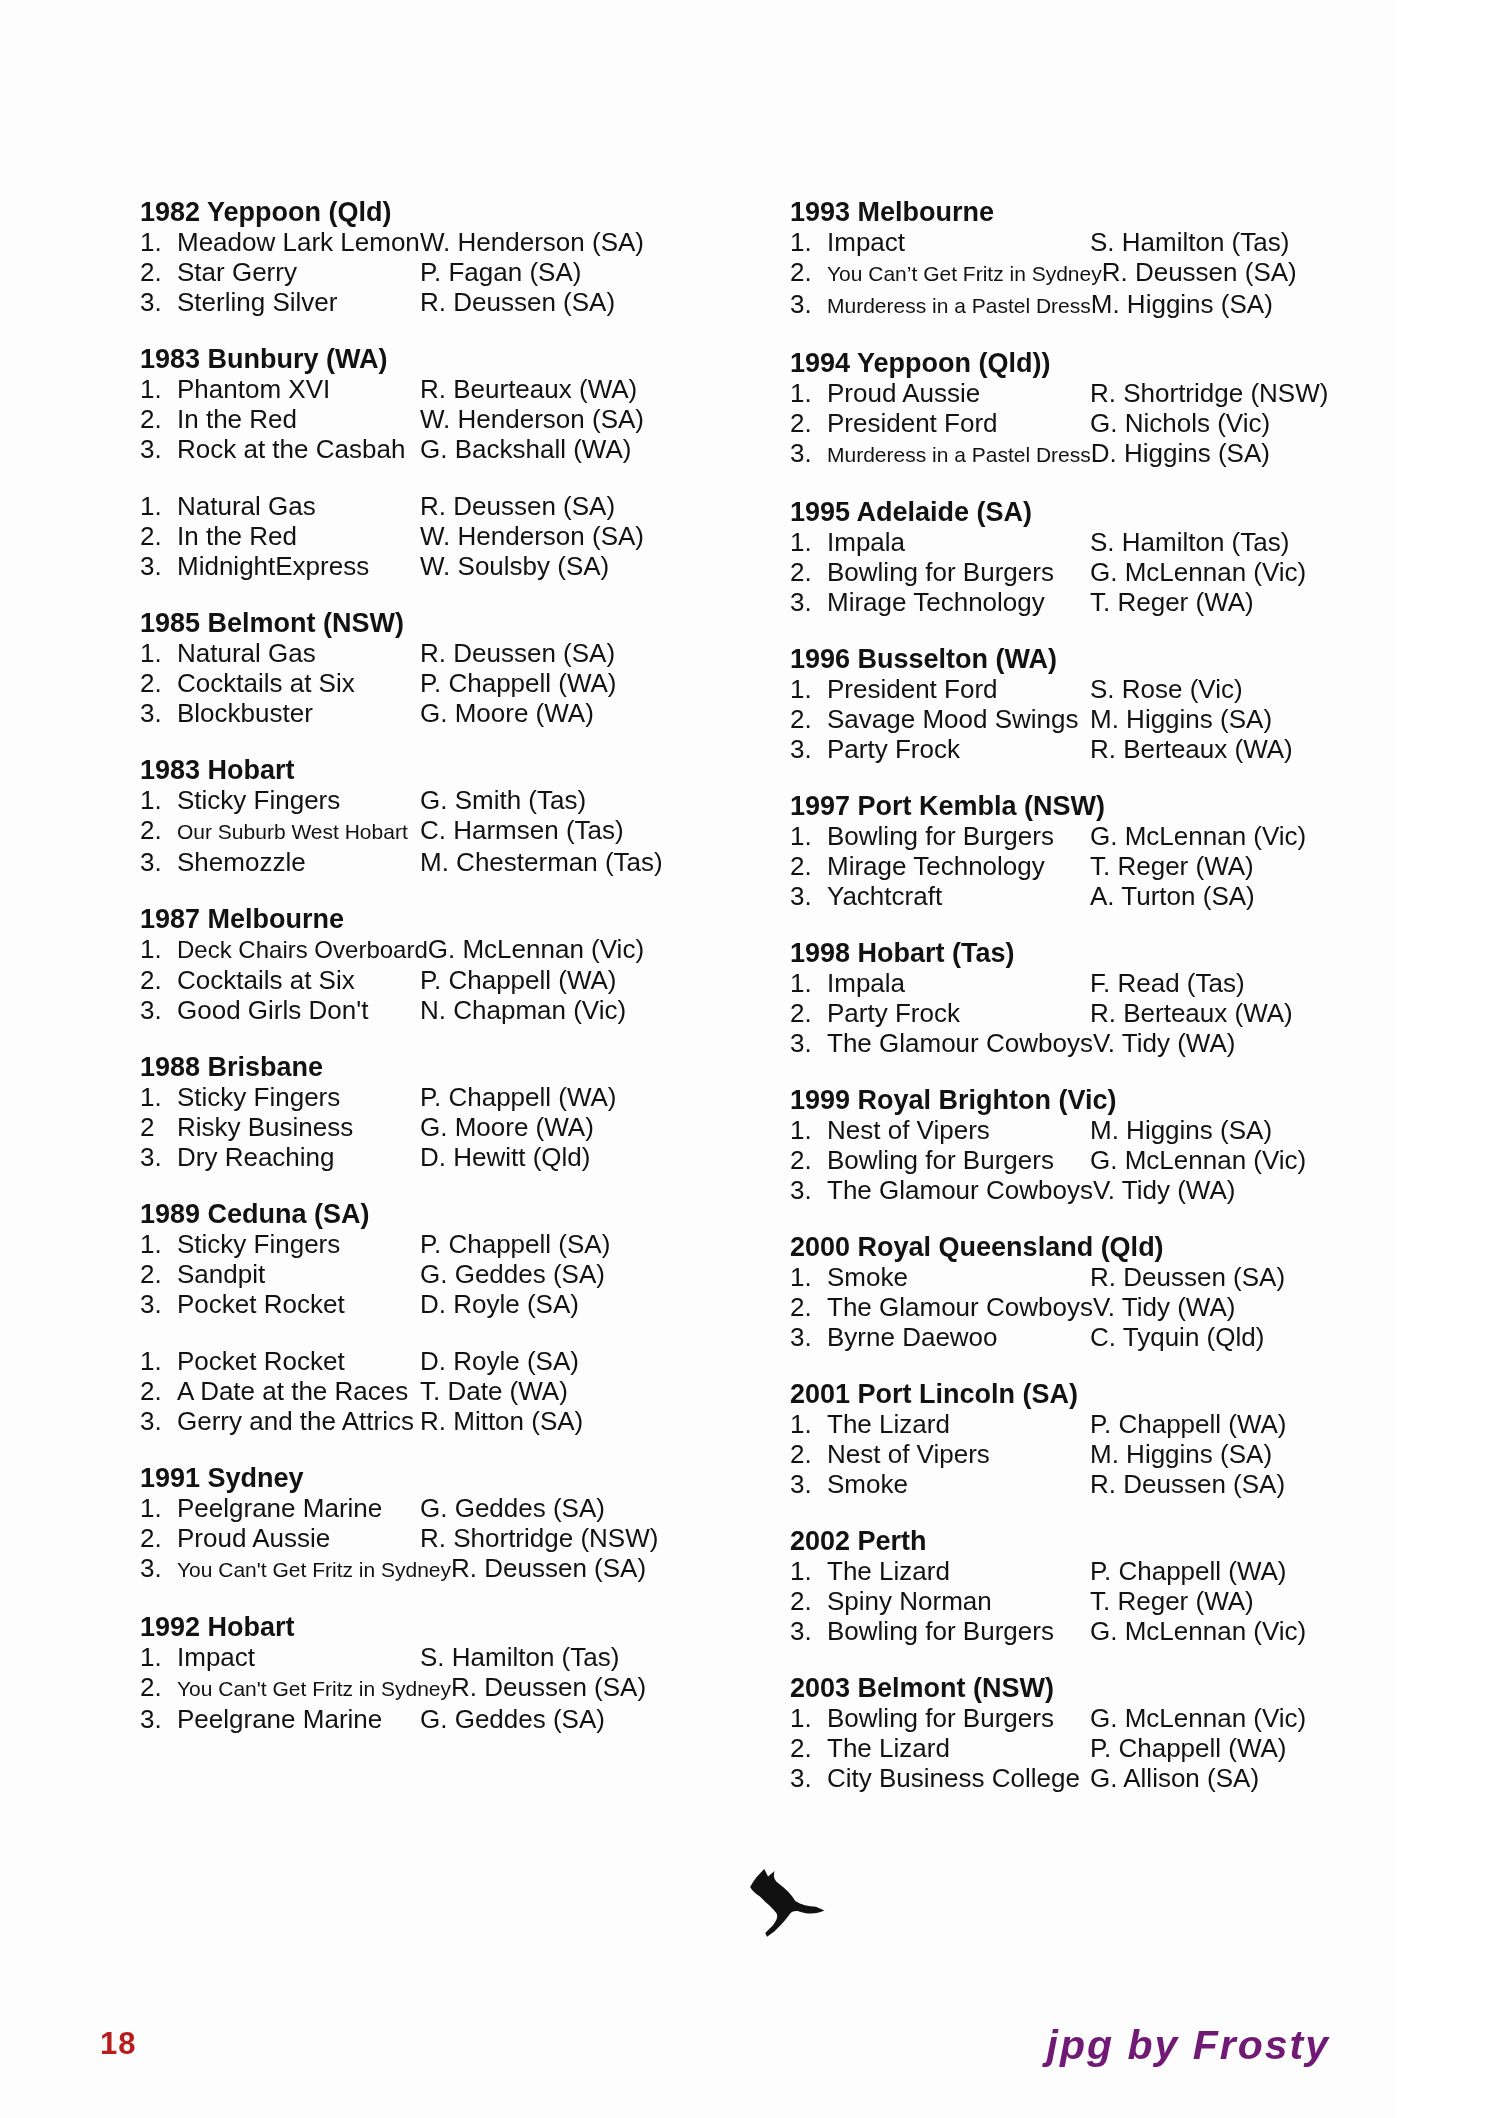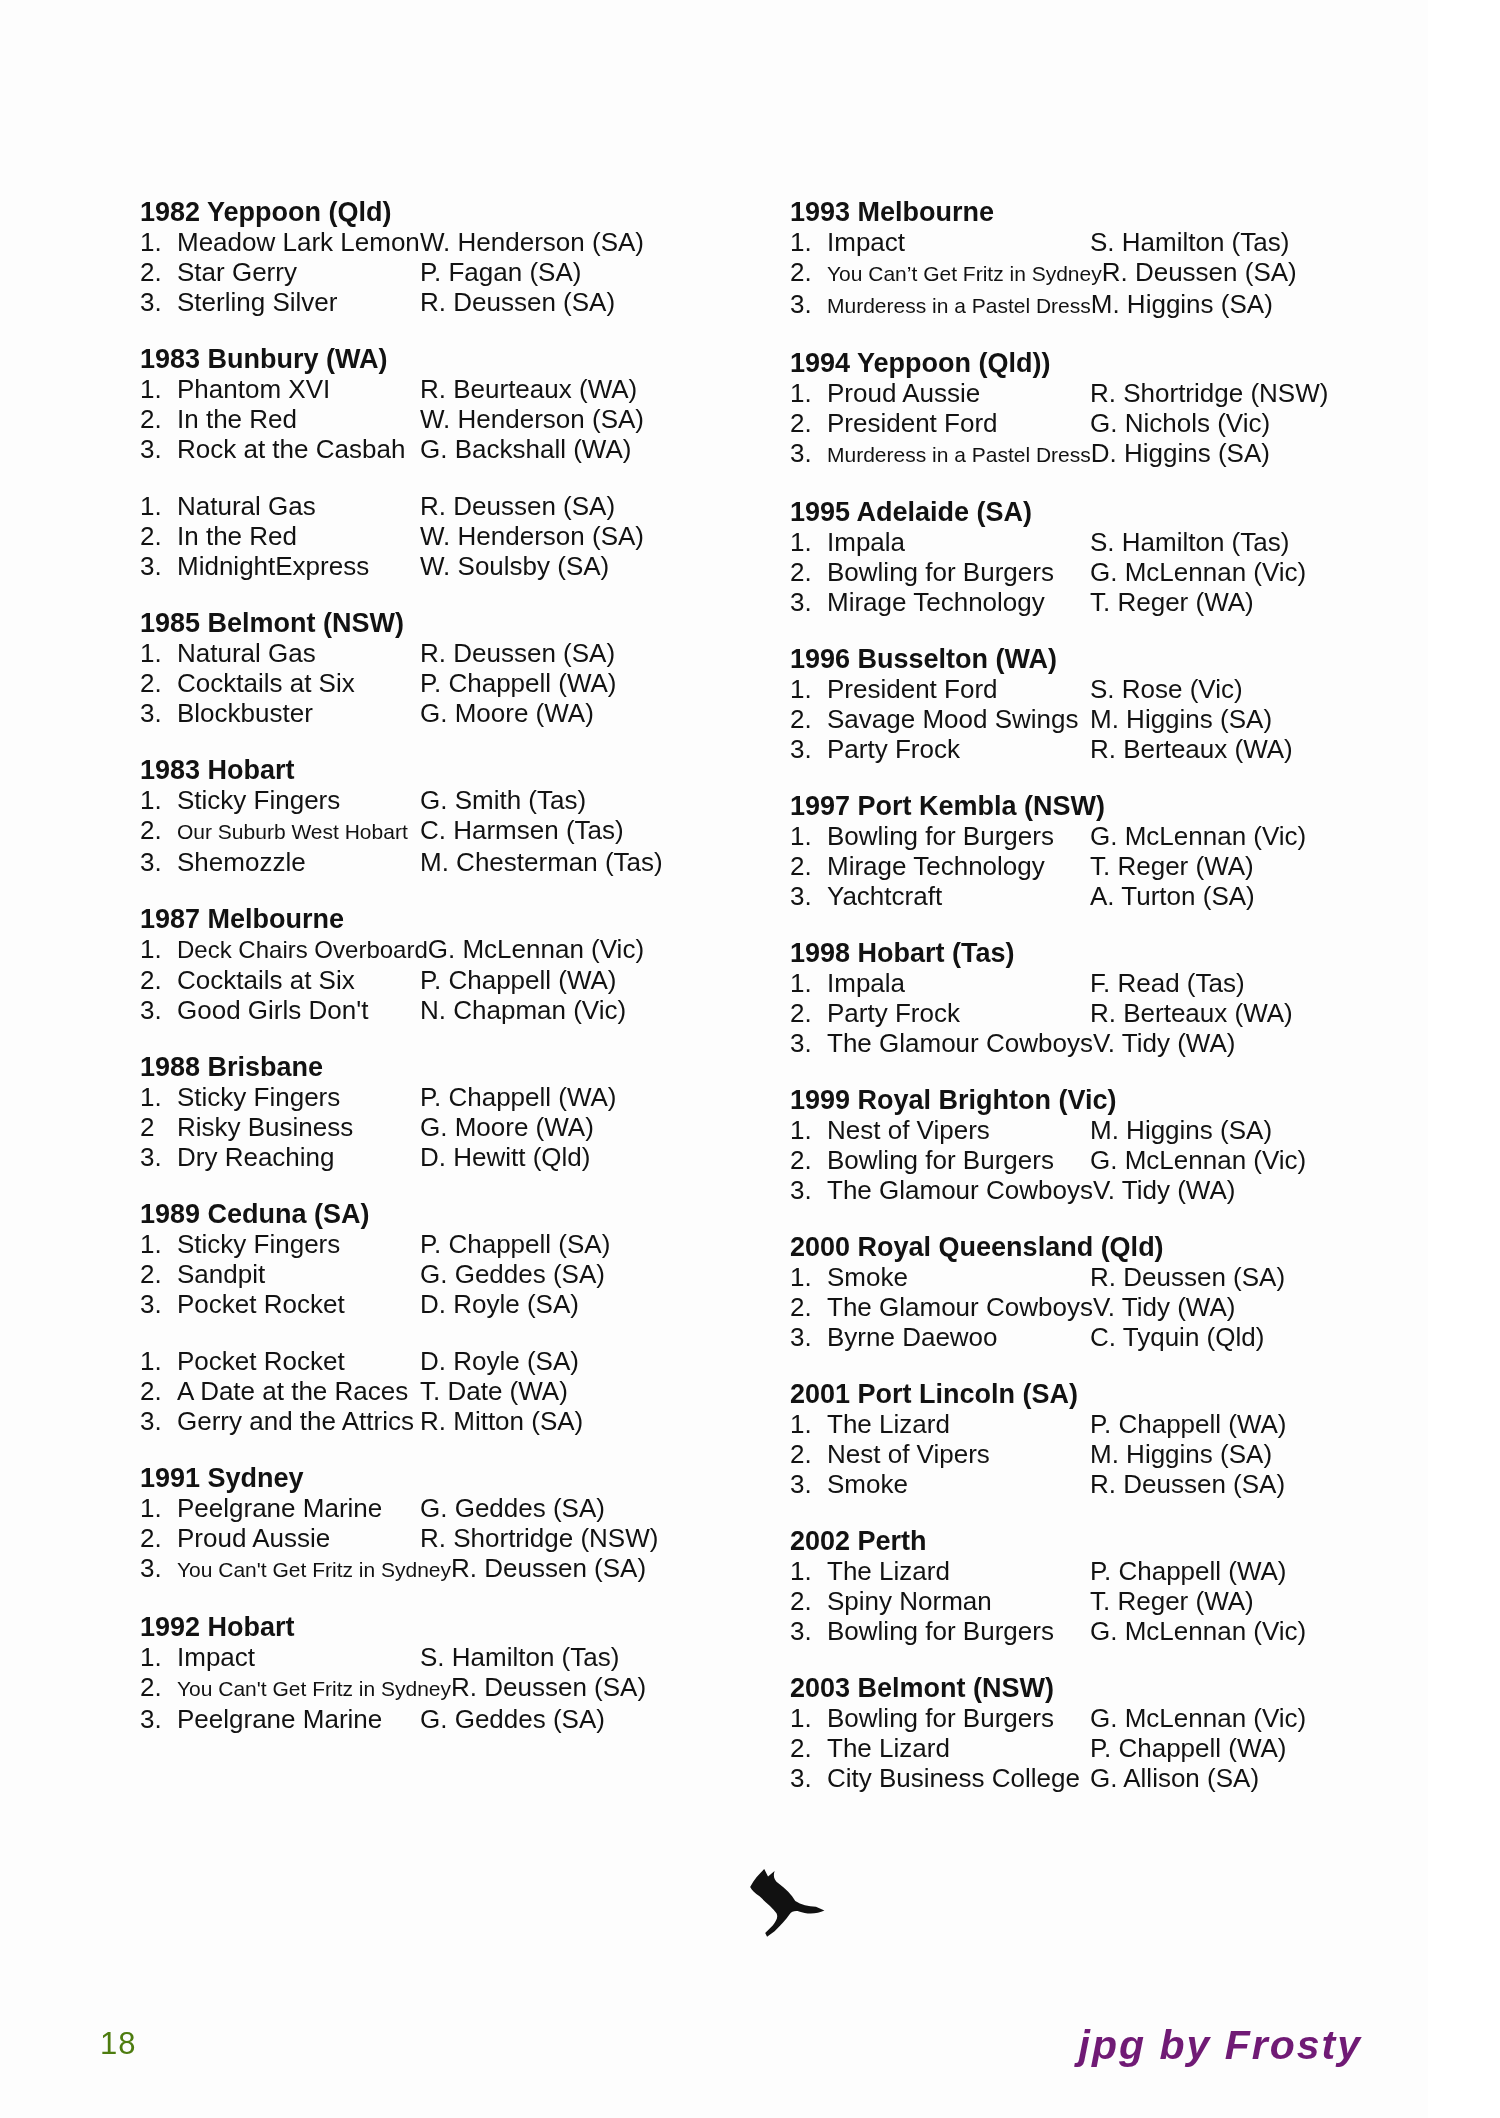--- a/index.html
+++ b/index.html
@@ -4,21 +4,20 @@
 <style>
   html, body { margin: 0; padding: 0; background: #ffffff; }
   .page {
     position: relative;
     width: 1396px;
     height: 2118px;
     background: #fdfdfd;
     font-family: "Liberation Sans", sans-serif;
     color: #121212;
     overflow: hidden;
-    padding-left: 32px;
   }
   .col { position: absolute; top: 197px; }
   .col.left  { left: 140px; width: 620px; }
   .col.right { left: 790px; width: 680px; }
   .section { margin: 0 0 27px 0; }
   .year-heading {
     font-size: 27px;
     font-weight: bold;
     line-height: 30px;
     margin: 0;
@@ -37,22 +36,22 @@
     left: 737px;
     top: 1860px;
     width: 94px;
     height: 84px;
   }
   .page-number {
     position: absolute;
     left: 100px;
     top: 2026px;
     font-size: 31px;
-    font-weight: normal;
-    color: #4d7c0f;
+    font-weight: bold;
+    color: #b91c1c;
     letter-spacing: 1px;
   }
   .watermark {
     position: absolute;
     right: 66px;
     top: 2022px;
     font-size: 41px;
     font-weight: bold;
     font-style: italic;
     color: #701a75;

